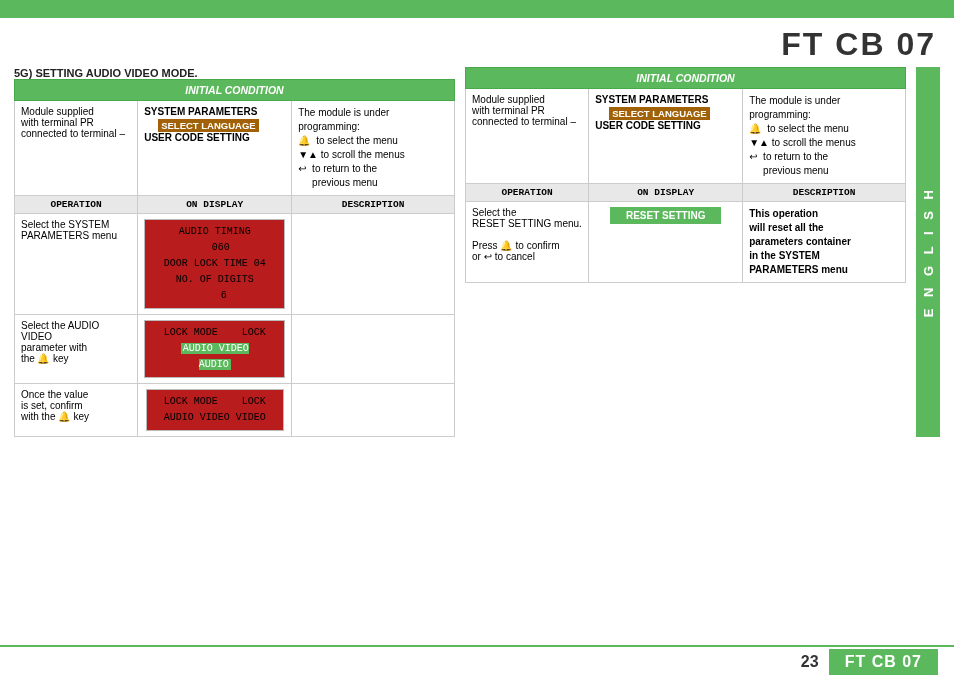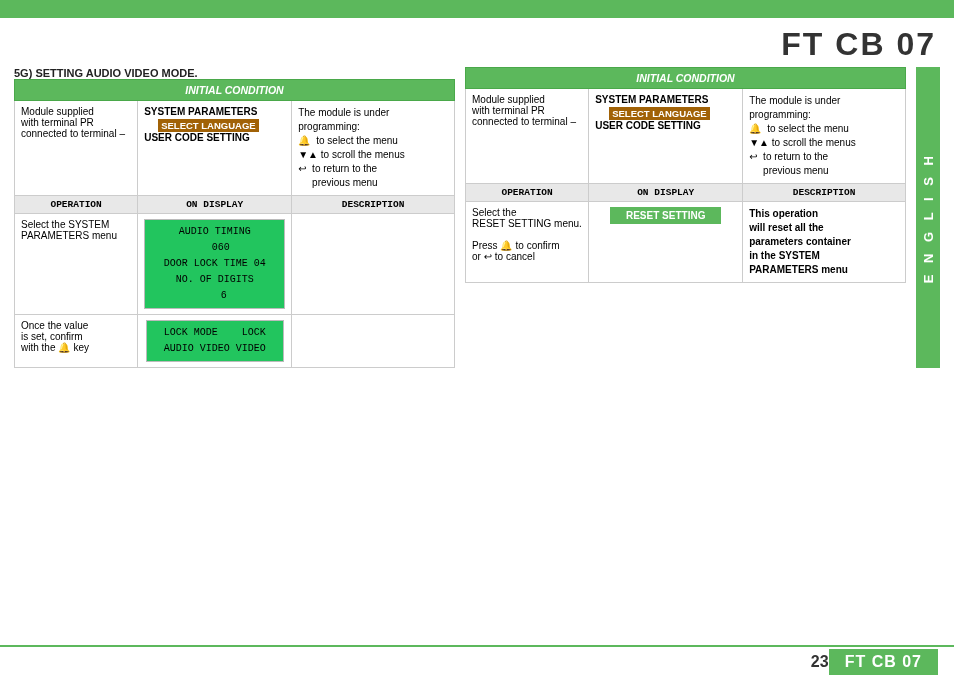--- a/index.html
+++ b/index.html
@@ -83,21 +83,21 @@
       background: #a16207;
       color: #fff;
       display: inline-block;
       padding: 1px 3px;
       font-weight: bold;
       font-size: 9.5px;
       margin-left: 14px;
     }
 
     .display-box {
-      background: #22c55e;
+      background: #b91c1c;
       border: 1px solid #bbb;
       padding: 4px 17px;
       font-family: 'Courier New', monospace;
       font-size: 10px;
       min-width: 120px;
       display: inline-block;
     }
 
     .display-cell {
       text-align: center;
@@ -110,20 +110,21 @@
       bottom: 0;
       left: 0;
       right: 0;
       height: 32px;
       background: #fff;
       border-top: 2px solid #5cb85c;
       display: flex;
       align-items: center;
       justify-content: flex-end;
       padding: 0 16px;
+      gap: 10px;
     }
 
     .bottom-page-num {
       font-size: 16px;
       font-weight: bold;
       color: #333;
     }
 
     .bottom-title {
       background: #5cb85c;
@@ -254,20 +255,29 @@
       <tr class="data-row">
         <td class="op-col">Select the SYSTEM<br>PARAMETERS menu</td>
         <td class="disp-col display-cell">
           <div class="display-box display-mono">
             <span>AUDIO TIMING &nbsp;&nbsp;060<br>DOOR LOCK TIME 04<br>NO. OF DIGITS &nbsp;&nbsp;&nbsp;6</span>
           </div>
         </td>
         <td class="desc-col"></td>
       </tr>
 
+      <tr class="data-row">
+        <td class="op-col">Select the AUDIO VIDEO<br>parameter with<br>the 🔔 key</td>
+        <td class="disp-col display-cell">
+          <div class="display-box display-mono">
+            <span>LOCK MODE &nbsp;&nbsp;&nbsp;LOCK<br><span class="highlighted-value">AUDIO VIDEO  AUDIO</span></span>
+          </div>
+        </td>
+        <td class="desc-col"></td>
+      </tr>
 
 
       <tr class="data-row">
         <td class="op-col">Once the  value<br>is set, confirm<br>with the 🔔  key</td>
         <td class="disp-col display-cell">
           <div class="display-box display-mono">
             <span>LOCK MODE &nbsp;&nbsp;&nbsp;LOCK<br>AUDIO VIDEO  VIDEO</span>
           </div>
         </td>
         <td class="desc-col"></td>

